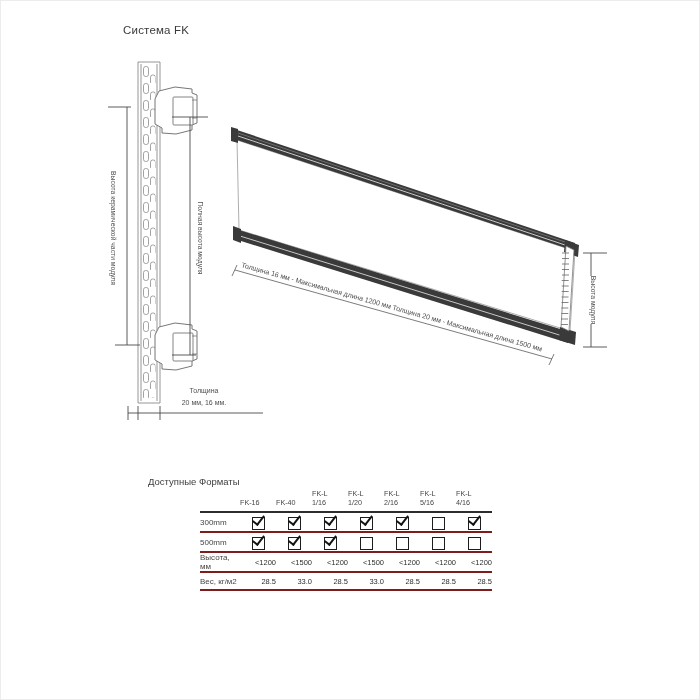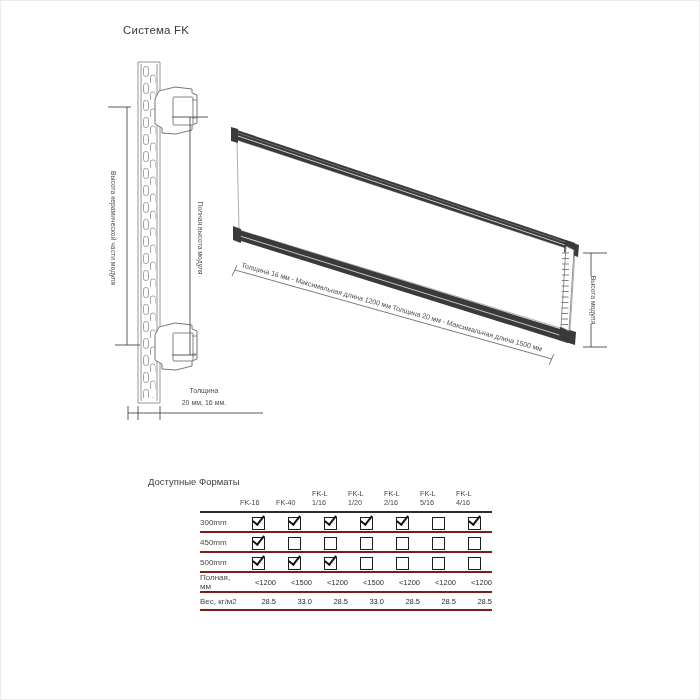--- a/index.html
+++ b/index.html
@@ -154,41 +154,31 @@
         <td class="rl">300mm</td>
         <td class="cc"><span class="cb" data-state="checked"><i class="tick"></i></span></td>
         <td class="cc"><span class="cb" data-state="checked"><i class="tick"></i></span></td>
         <td class="cc"><span class="cb" data-state="checked"><i class="tick"></i></span></td>
         <td class="cc"><span class="cb" data-state="checked"><i class="tick"></i></span></td>
         <td class="cc"><span class="cb" data-state="checked"><i class="tick"></i></span></td>
         <td class="cc"><span class="cb" data-state="unchecked"></span></td>
         <td class="cc"><span class="cb" data-state="checked"><i class="tick"></i></span></td>
       </tr>
       <tr>
-        <td class="rl">450mm</td>
-        <td class="cc"><span class="cb" data-state="checked"><i class="tick"></i></span></td>
-        <td class="cc"><span class="cb" data-state="unchecked"></span></td>
-        <td class="cc"><span class="cb" data-state="unchecked"></span></td>
-        <td class="cc"><span class="cb" data-state="unchecked"></span></td>
-        <td class="cc"><span class="cb" data-state="unchecked"></span></td>
-        <td class="cc"><span class="cb" data-state="unchecked"></span></td>
-        <td class="cc"><span class="cb" data-state="unchecked"></span></td>
-      </tr>
-      <tr>
         <td class="rl">500mm</td>
         <td class="cc"><span class="cb" data-state="checked"><i class="tick"></i></span></td>
         <td class="cc"><span class="cb" data-state="checked"><i class="tick"></i></span></td>
         <td class="cc"><span class="cb" data-state="checked"><i class="tick"></i></span></td>
         <td class="cc"><span class="cb" data-state="unchecked"></span></td>
         <td class="cc"><span class="cb" data-state="unchecked"></span></td>
         <td class="cc"><span class="cb" data-state="unchecked"></span></td>
         <td class="cc"><span class="cb" data-state="unchecked"></span></td>
       </tr>
       <tr>
-        <td class="rl">Полная, мм</td>
+        <td class="rl">Высота, мм</td>
         <td class="tv">&lt;1200</td>
         <td class="tv">&lt;1500</td>
         <td class="tv">&lt;1200</td>
         <td class="tv">&lt;1500</td>
         <td class="tv">&lt;1200</td>
         <td class="tv">&lt;1200</td>
         <td class="tv">&lt;1200</td>
       </tr>
       <tr>
         <td class="rl">Вес, кг/м2</td>

